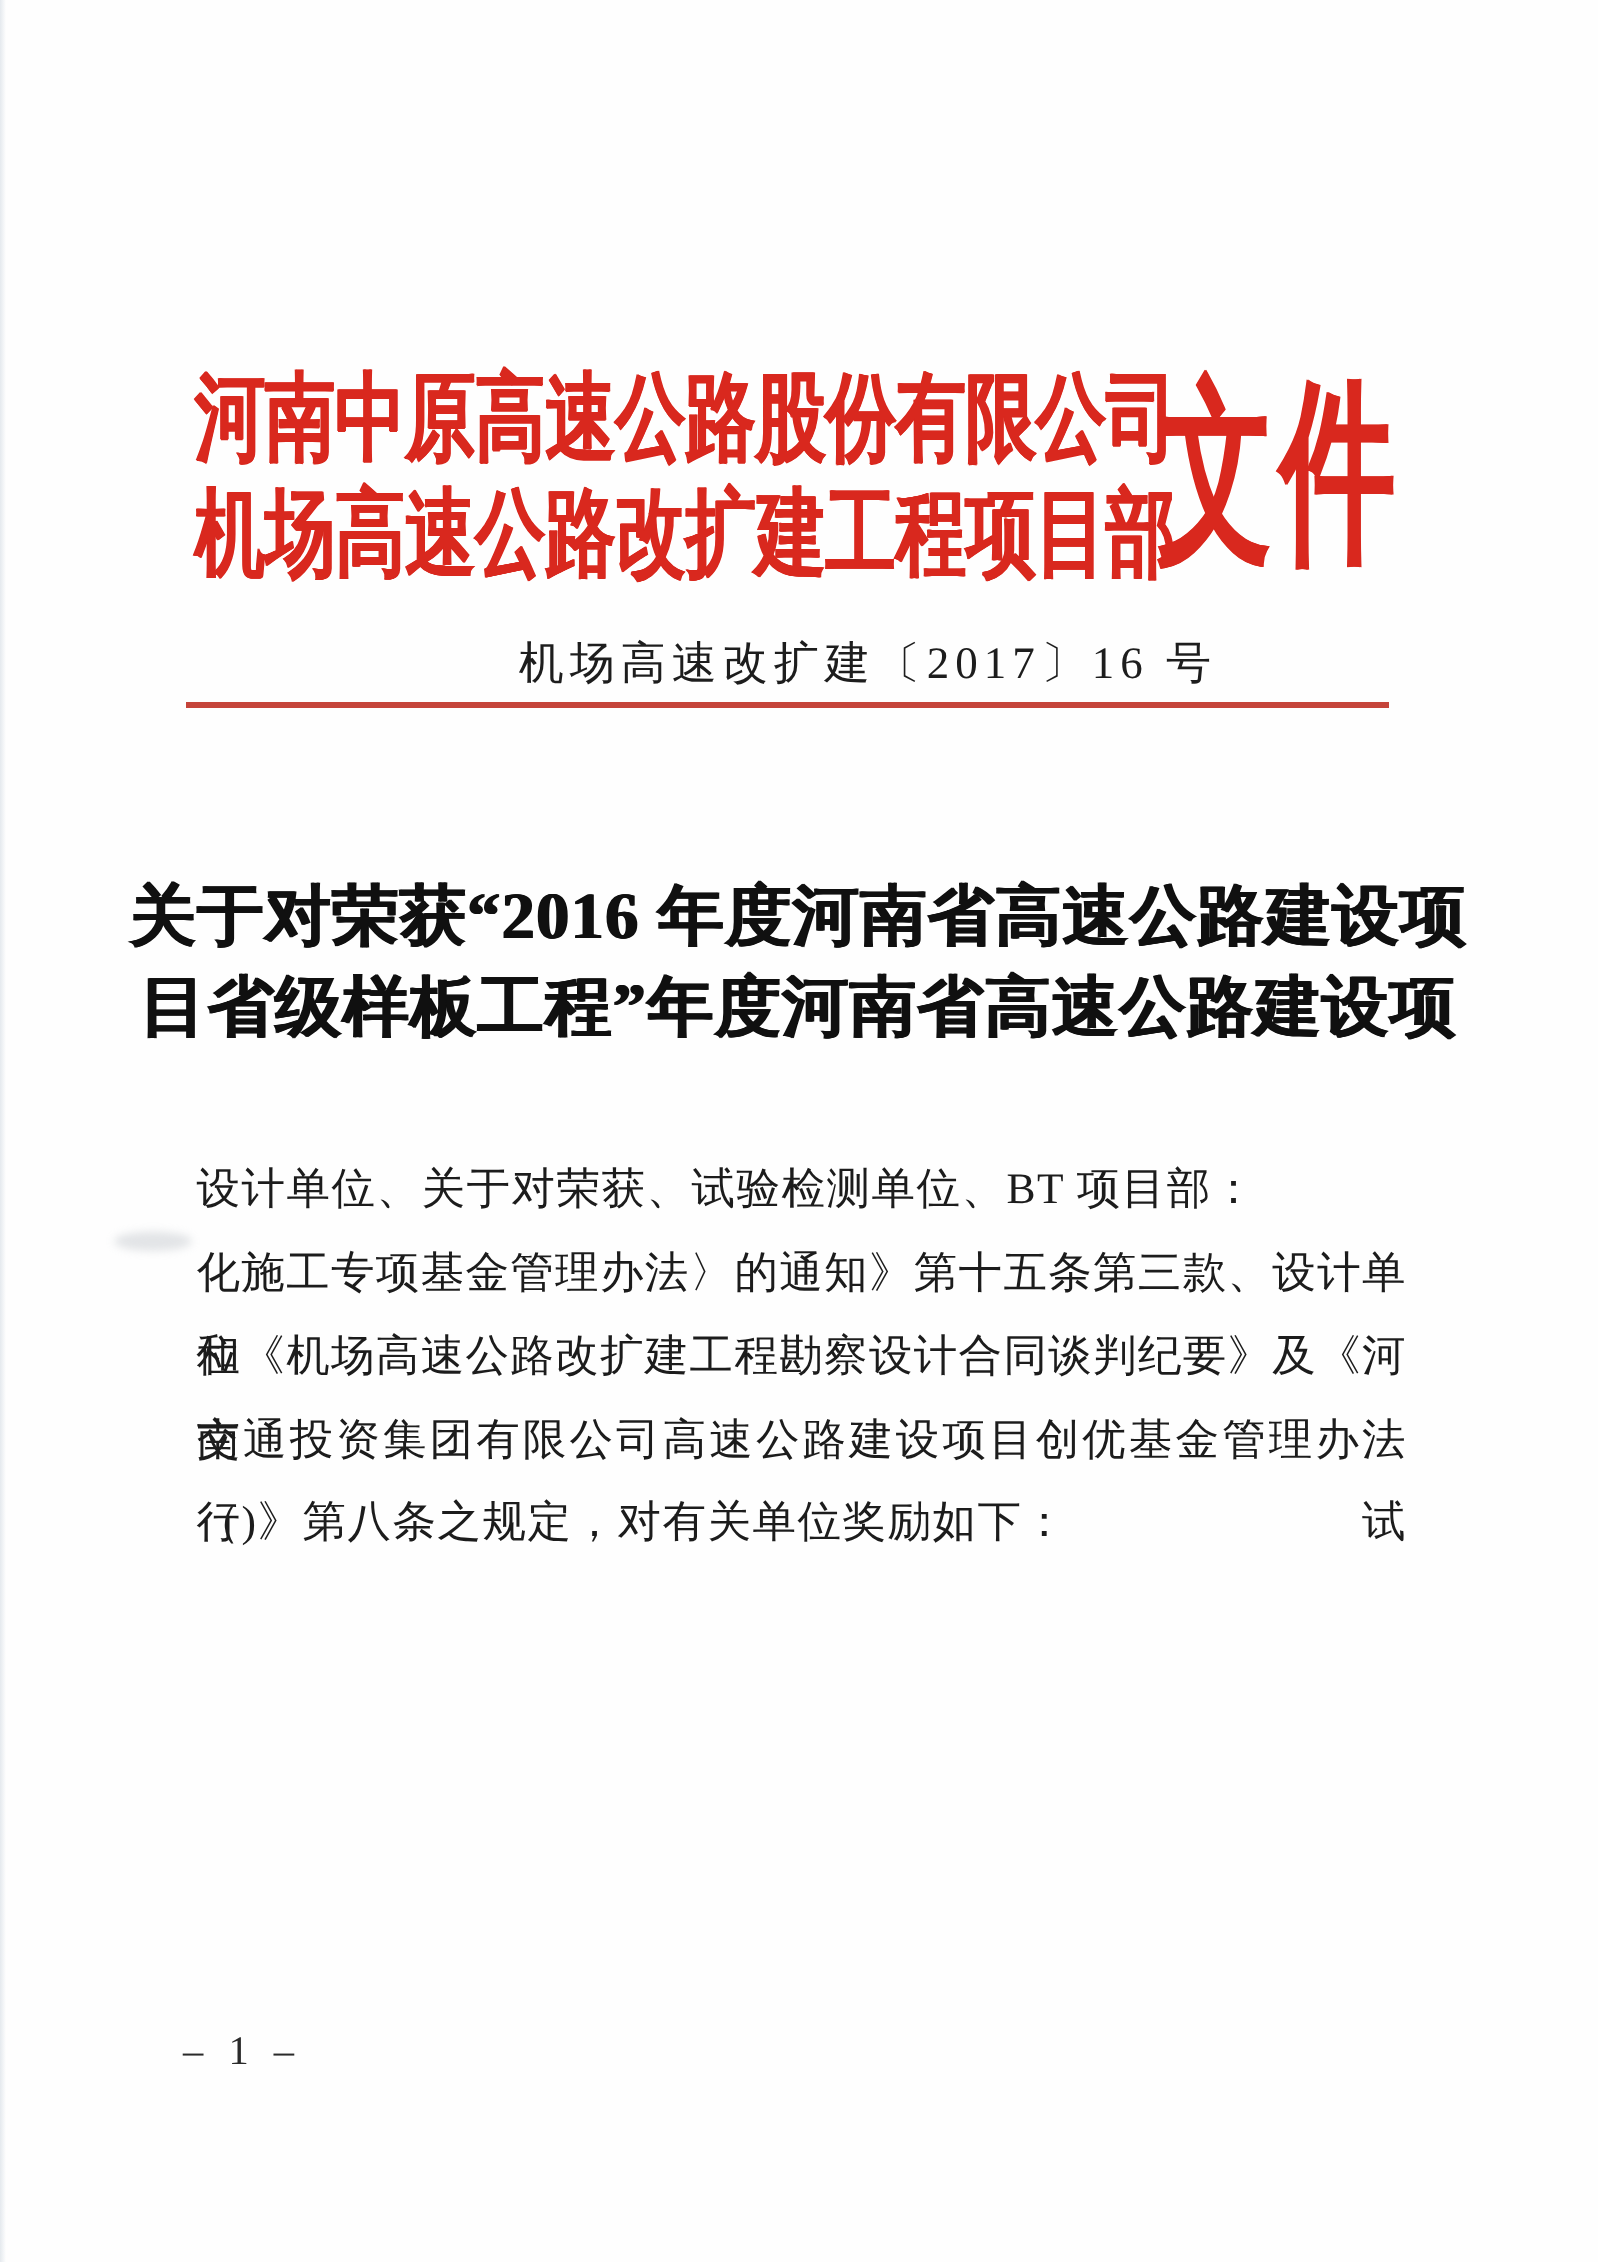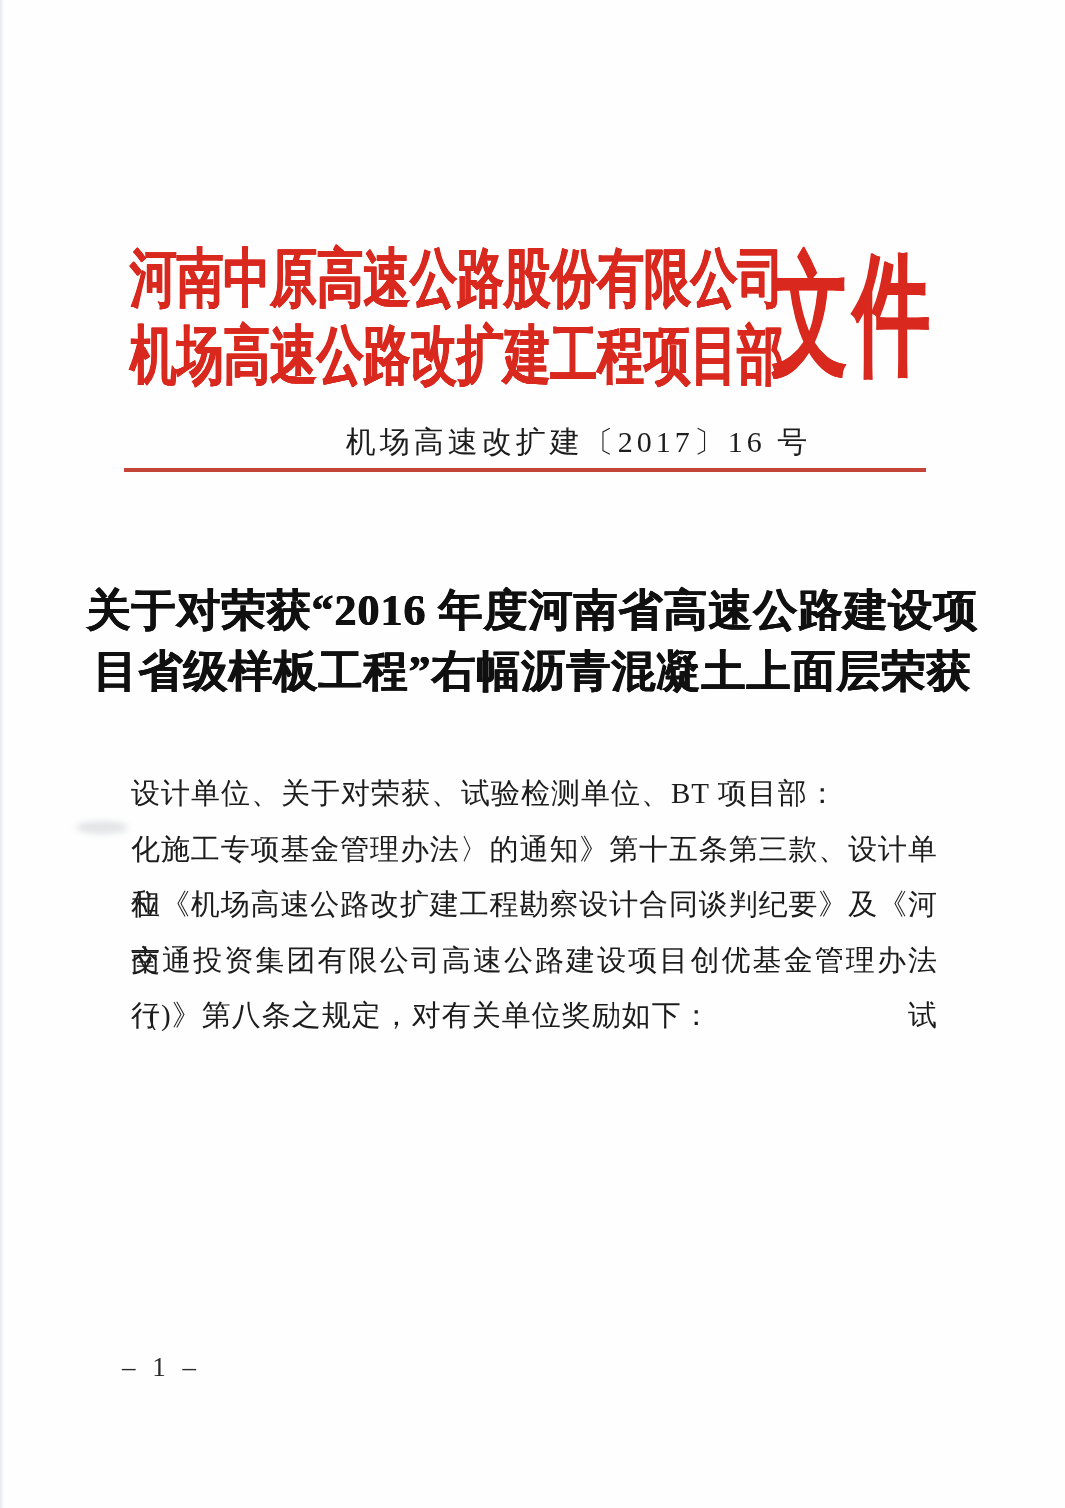--- a/index.html
+++ b/index.html
@@ -89,21 +89,21 @@
     </div>
     <div class="doc-word">文件</div>
   </div>
 
   <div class="doc-number">机场高速改扩建〔2017〕16 号</div>
 
   <div class="red-rule"></div>
 
   <h1 class="doc-title">
     <div>关于对荣获“2016 年度河南省高速公路建设项</div>
-    <div>目省级样板工程”右幅沥青混凝土上面层荣获</div>
+    <div>目省级样板工程”年度河南省高速公路建设项</div>
   </h1>
 
   <div class="body-text">
     <div class="bline">设计单位、关于对荣获、试验检测单位、BT 项目部：</div>
     <div class="bline j">化施工专项基金管理办法〉的通知》第十五条第三款、设计单位</div>
     <div class="bline j">和《机场高速公路改扩建工程勘察设计合同谈判纪要》及《河南</div>
     <div class="bline j">交通投资集团有限公司高速公路建设项目创优基金管理办法（试</div>
     <div class="bline">行)》第八条之规定，对有关单位奖励如下：</div>
   </div>
 

